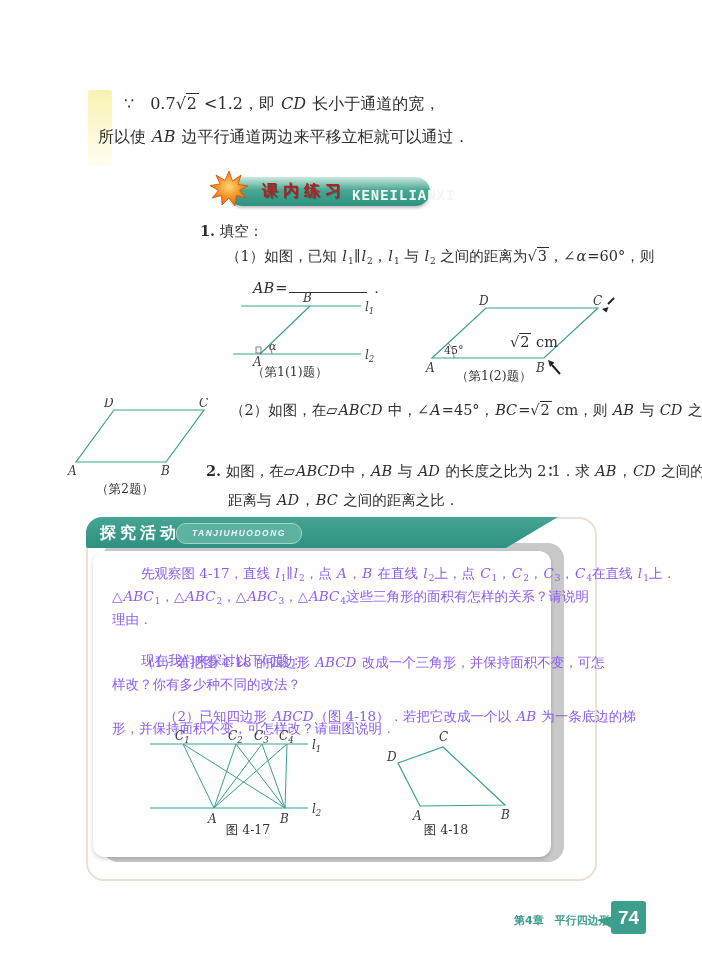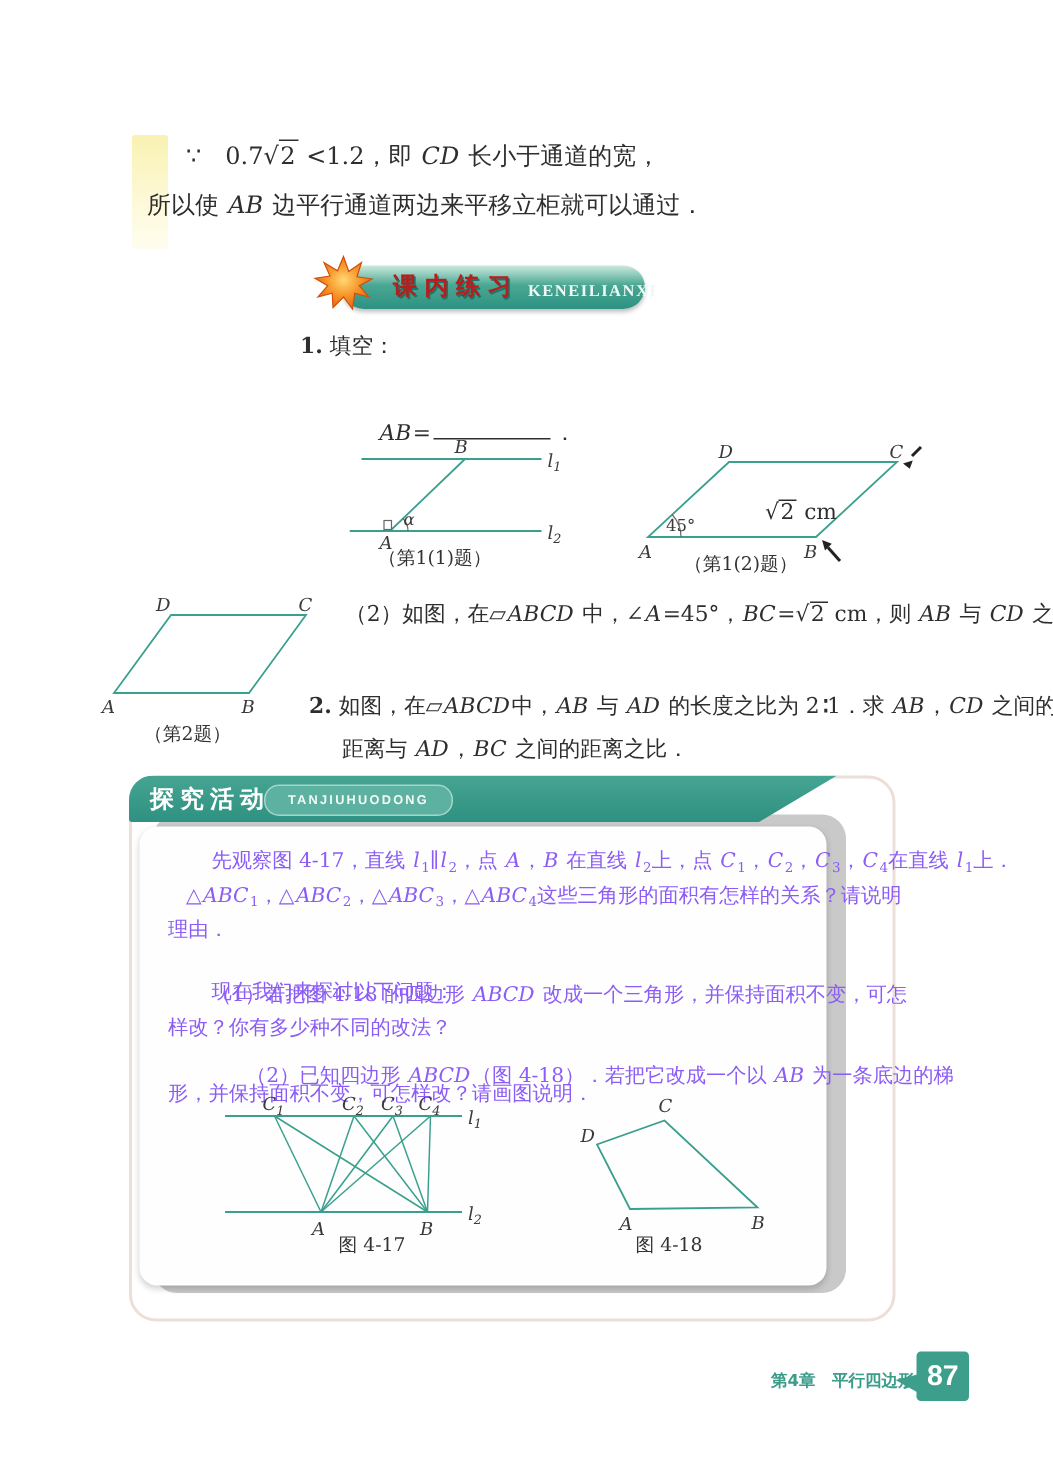--- a/index.html
+++ b/index.html
@@ -17,22 +17,22 @@
   .blank{display:inline-block;width:78px;border-bottom:1px solid #2e2e2e;height:0.9em;margin:0 2px;}
   
   .ystrip{left:88px;top:90px;width:24px;height:76px;border-radius:2px;
           background:linear-gradient(180deg,#f9f2b2 0%,#fdf9d9 60%,#fffdf0 100%);}
   
   .pill{left:228px;top:177px;width:202px;height:29px;border-radius:15px;
         background:linear-gradient(180deg,#cde9df 0%,#49a893 45%,#2e9181 100%);
         box-shadow:0 2px 3px rgba(0,0,0,.25);}
   .pill-title{left:262px;top:181px;font-size:16px;font-weight:bold;letter-spacing:5px;
         color:#b91c1c;text-shadow:1px 1px 0 #1f7467;font-family:"DejaVu Sans",sans-serif;}
-  .pill-pinyin{left:352px;top:188px;font-size:11px;font-weight:bold;letter-spacing:1px;
-        color:#eef8f4;font-family:Liberation Serif, serif;}
+  .pill-pinyin{left:352px;top:188px;font-size:14px;font-weight:bold;letter-spacing:1px;
+        color:#eef8f4;font-family:Liberation Mono, monospace;}
   .sun{left:208px;top:169px;width:42px;height:42px;}
   
   svg text{font-family:"DejaVu Serif",serif;font-style:italic;font-size:12px;fill:#3a3a3a;}
   svg .ss{font-size:8.5px;}
   svg .plain{font-style:normal;}
   .figline{stroke:#3aa08e;stroke-width:1.2;fill:none;}
   .figthin{stroke:#3aa08e;stroke-width:1;fill:none;}
   .mark{stroke:#666;stroke-width:0.8;fill:none;}
   .arrow{stroke:#222;stroke-width:2;fill:none;}
   .caption{font-size:12.5px;color:#333;}
@@ -42,21 +42,21 @@
   .ex-gray{left:102px;top:543px;width:462px;height:319px;background:#c9c9c9;border-radius:16px;}
   .ex-white{left:93px;top:551px;width:458px;height:306px;background:#fefefe;border-radius:12px;
             box-shadow:0 2px 4px rgba(0,0,0,.18);}
   .ex-banner{left:86px;top:517px;width:472px;height:31px;
              background:linear-gradient(180deg,#46a492 0%,#2e9181 100%);
              border-radius:16px 0 0 2px;
              clip-path:polygon(0 0,100% 0,calc(100% - 52px) 100%,0 100%);}
   .ex-title{left:100px;top:523px;font-size:16px;font-weight:bold;letter-spacing:4px;color:#ffffff;
             font-family:"DejaVu Sans",sans-serif;}
   .ex-pill{left:176px;top:523px;width:124px;height:19px;background:#5db1a0;
-           border:1px solid #a5d6c9;border-radius:10px;text-align:center;}
+           border:1px solid #a5d6c9;border-radius:10px;text-align:center;font-style:italic;}
   .ex-pinyin{font-size:8.5px;font-weight:bold;letter-spacing:1.5px;color:#f2faf7;line-height:19px;
              font-family:"Liberation Sans",sans-serif;}
   .exline{font-size:13.5px;color:#8b5cf6;}
   
   .footer-text{left:514px;top:913px;font-size:11px;font-weight:bold;color:#3b9c8a;
                font-family:"DejaVu Sans",sans-serif;}
   .badge{left:611px;top:901px;width:35px;height:33px;background:#3d9e8c;border-radius:3px;
          color:#fff;font-size:19px;font-weight:bold;text-align:center;line-height:33px;
          font-family:"Liberation Sans",sans-serif;}
   .badge-tail{left:597px;top:916px;width:0;height:0;border-top:4px solid transparent;
@@ -83,20 +83,21 @@
           <stop offset="100%" stop-color="#e85c0c"></stop>
       </radialGradient>
     </defs>
     <path fill="url(#sg)" stroke="#d24e08" stroke-width="0.8" d="M21 2 L24.5 12 L33 6 L30 15.5 L40 17 L31.5 21.5 L38 29 L28.5 26.5 L27 37 L21 29 L14 36 L13.5 26.5 L4 29 L10.5 21.5 L2 16.5 L12 15 L8 6 L17 11.5 Z"></path>
   </svg>
 
   <div class="abs t15" style="left:200px;top:221px;">
     <span class="bold">1.</span>
     <span>填空：</span>
   </div>
+  <div class="abs t15" style="left:226px;top:247px;">（1）如图，已知 <i class="mv">l</i><sub>1</sub>∥<i class="mv">l</i><sub>2</sub>，<i class="mv">l</i><sub>1</sub> 与 <i class="mv">l</i><sub>2</sub> 之间的距离为<span class="sq">√<span class="rd">3</span></span>，∠<i class="mv">α</i>=60°，则</div>
   <div class="abs t15" style="left:252px;top:279px;"><i class="mv">AB</i>=<span class="blank"></span>．</div>
 
   <svg class="abs" style="left:233px;top:292px;" width="150" height="74" viewBox="0 0 150 74">
     <line class="figline" x1="8" y1="14" x2="128" y2="14"></line>
     <line class="figline" x1="0" y1="62" x2="128" y2="62"></line>
     <line class="figline" x1="27" y1="62" x2="77" y2="14"></line>
     <path class="mark" d="M39 62 A 12 12 0 0 0 35.5 53.5"></path>
     <rect class="mark" x="23" y="55" width="5" height="6"></rect>
     <text x="70" y="10">B</text>
     <text x="20" y="74">A</text>
@@ -142,21 +143,21 @@
   <div class="abs ex-outer"></div>
   <div class="abs ex-gray"></div>
   <div class="abs ex-banner"></div>
   <div class="abs ex-title">探究活动</div>
   <div class="abs ex-pill">
     <div class="ex-pinyin">TANJIUHUODONG</div>
   </div>
   <div class="abs ex-white"></div>
 
   <div class="abs exline" style="left:141px;top:565px;">先观察图 4-17，直线 <i class="mv">l</i><sub>1</sub>∥<i class="mv">l</i><sub>2</sub>，点 <i class="mv">A</i>，<i class="mv">B</i> 在直线 <i class="mv">l</i><sub>2</sub>上，点 <i class="mv">C</i><sub>1</sub>，<i class="mv">C</i><sub>2</sub>，<i class="mv">C</i><sub>3</sub>，<i class="mv">C</i><sub>4</sub>在直线 <i class="mv">l</i><sub>1</sub>上．</div>
-  <div class="abs exline" style="left:124px;top:588px;text-align:right;">△<i class="mv">ABC</i><sub>1</sub>，△<i class="mv">ABC</i><sub>2</sub>，△<i class="mv">ABC</i><sub>3</sub>，△<i class="mv">ABC</i><sub>4</sub>这些三角形的面积有怎样的关系？请说明</div>
+  <div class="abs exline" style="left:112px;top:588px;text-align:right;">△<i class="mv">ABC</i><sub>1</sub>，△<i class="mv">ABC</i><sub>2</sub>，△<i class="mv">ABC</i><sub>3</sub>，△<i class="mv">ABC</i><sub>4</sub>这些三角形的面积有怎样的关系？请说明</div>
   <div class="abs exline" style="left:112px;top:611px;">理由．</div>
   <div class="abs exline" style="left:141px;top:632px;margin-top:20px;">现在我们来探讨以下问题：</div>
   <div class="abs exline" style="left:141px;top:654px;">（1）若把图 4-18 的四边形 <i class="mv">ABCD</i> 改成一个三角形，并保持面积不变，可怎</div>
   <div class="abs exline" style="left:112px;top:676px;">样改？你有多少种不同的改法？</div>
   <div class="abs exline" style="left:141px;top:708px;margin-left:23px;">（2）已知四边形 <i class="mv">ABCD</i>（图 4-18）．若把它改成一个以 <i class="mv">AB</i> 为一条底边的梯</div>
   <div class="abs exline" style="left:112px;top:720px;text-align:right;">形，并保持面积不变，可怎样改？请画图说明．</div>
 
   <svg class="abs" style="left:148px;top:730px;" width="185" height="98" viewBox="0 0 185 98">
     <line class="figline" x1="2" y1="14" x2="160" y2="14"></line>
     <line class="figline" x1="2" y1="78" x2="160" y2="78"></line>
@@ -183,15 +184,15 @@
     <path class="figline" d="M35 80 L120 79 L58 21 L13 37 Z"></path>
     <text x="28" y="94">A</text>
     <text x="116" y="93">B</text>
     <text x="54" y="15">C</text>
     <text x="2" y="35">D</text>
   </svg>
   <div class="abs caption" style="left:406px;top:822px;width:80px;text-align:center;">图 4-18</div>
 
   <div class="abs footer-text">第4章　平行四边形</div>
   <div class="abs badge-tail"></div>
-  <div class="abs badge">87</div>
+  <div class="abs badge">74</div>
 
 </div>
 
 </body></html>

